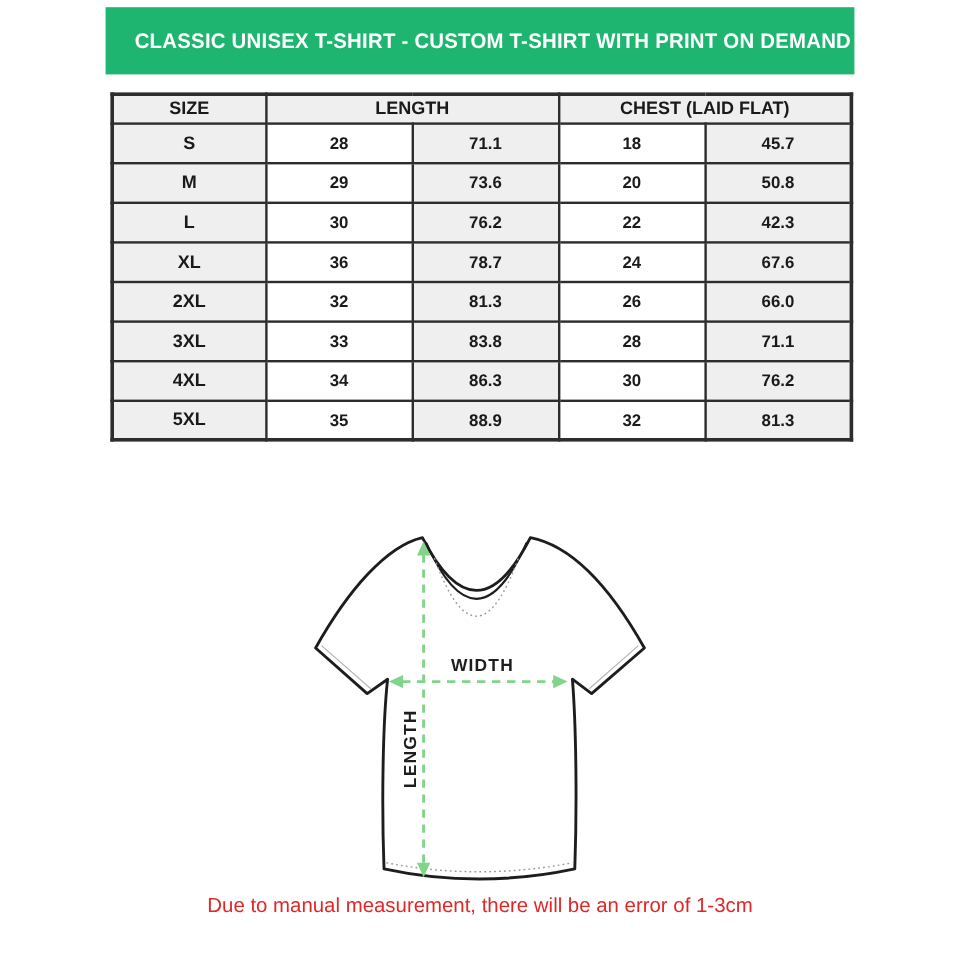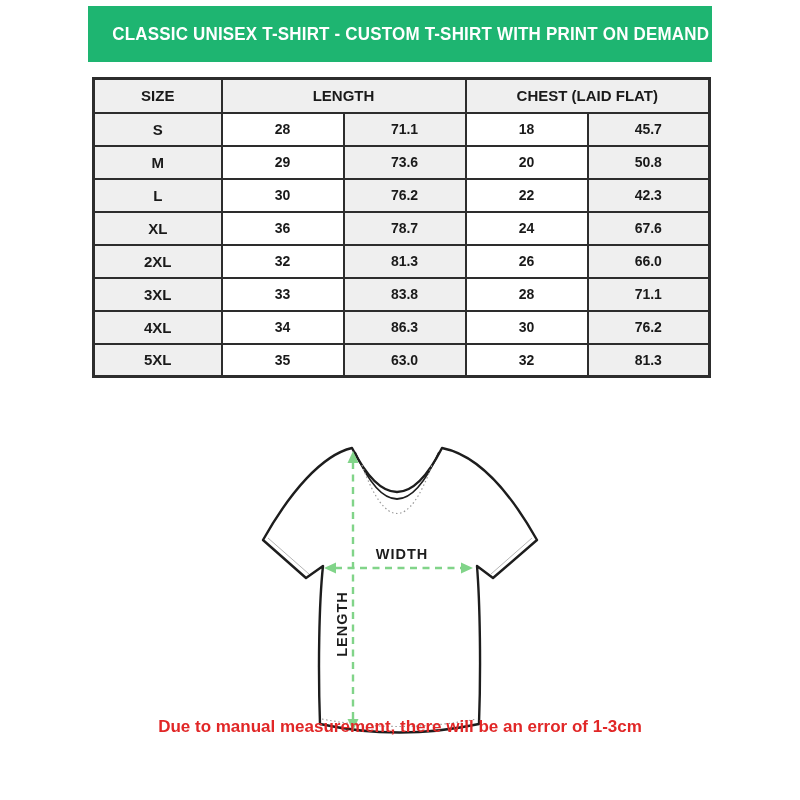--- a/index.html
+++ b/index.html
@@ -41,21 +41,21 @@
     border-collapse:collapse;
     table-layout:fixed;
     border:3px solid var(--line-dark);
   }
   .size-table th,.size-table td{
     border:2px solid var(--line-dark);
     text-align:center;
     vertical-align:middle;
   }
   .size-table th{
-    height:34px;
+    height:24px;
     background:var(--cell-gray);
     font-size:15px;
     font-weight:700;
   }
   .size-table td{
     height:33px;
     font-size:14px;
     font-weight:700;
     background:#ffffff;
   }
@@ -70,25 +70,25 @@
   .stitch{fill:none;stroke:#9a9a9a;stroke-width:1.2;stroke-dasharray:1.5 2.6;}
   .cuff-stitch{fill:none;stroke:#b5b5b5;stroke-width:1;}
   .measure-line{fill:none;stroke:var(--arrow-green);stroke-width:2.4;stroke-dasharray:7 5.5;}
   .arrow-head{fill:var(--arrow-green);stroke:none;}
   .measure-label{
     font-family:"Liberation Sans","DejaVu Sans",sans-serif;
     font-size:14.5px;font-weight:700;fill:#1d1d1d;letter-spacing:1px;
   }
   
   .footnote{
-    position:absolute;left:0;top:717px;width:800px;
+    position:absolute;left:0;top:745px;width:800px;
     text-align:center;
     color:var(--note-red);
     font-size:17px;
-    font-weight:700;
+    font-weight:400;
   }
 </style>
 </head>
 <body>
 
 <div class="page">
 
   <header class="banner">
     <h1>CLASSIC UNISEX T-SHIRT - CUSTOM T-SHIRT WITH PRINT ON DEMAND</h1>
   </header>
@@ -154,21 +154,21 @@
         <tr>
           <td class="shaded">4XL</td>
           <td>34</td>
           <td class="shaded">86.3</td>
           <td>30</td>
           <td class="shaded">76.2</td>
         </tr>
         <tr>
           <td class="shaded">5XL</td>
           <td>35</td>
-          <td class="shaded">63.0</td>
+          <td class="shaded">88.9</td>
           <td>32</td>
           <td class="shaded">81.3</td>
         </tr>
       </tbody>
   </table>
 
   <figure class="diagram">
     <svg viewBox="0 0 300 330" width="300" height="330">
 
       <path class="shirt-line" d="M 102 20

